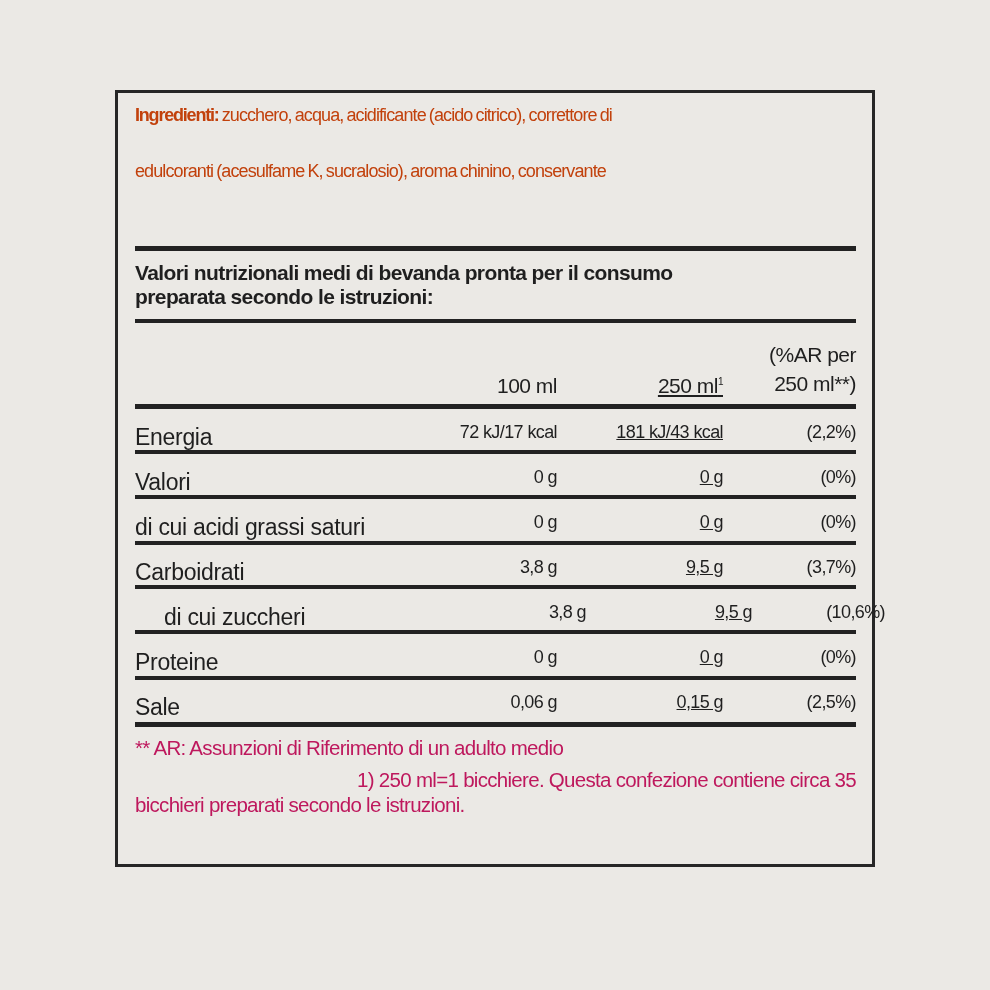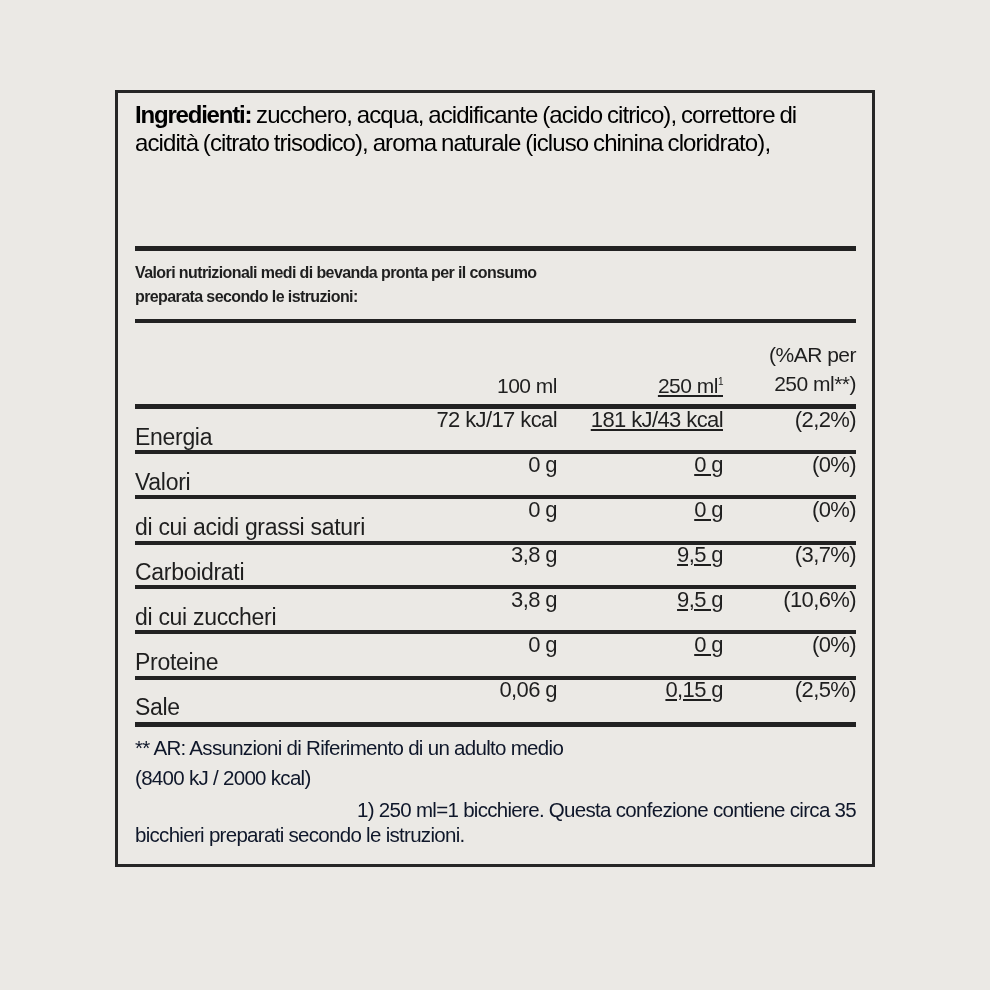--- a/index.html
+++ b/index.html
@@ -25,41 +25,41 @@
       background: #ebe9e5;
       box-sizing: content-box;
     }
     .inner {
       position: absolute;
       left: 17px;
       width: 721px;
     }
     .ingredients {
       top: 8px;
-      font-size: 24px;
+      font-size: 18px;
       line-height: 28px;
       letter-spacing: -0.9px;
       word-spacing: -1px;
-      color: #000000;
+      color: #c2410c;
     }
     .ingredients .bold {
       font-weight: bold;
       letter-spacing: -1.2px;
     }
     .rule {
       position: absolute;
       left: 17px;
       width: 721px;
       background: #222;
     }
     .rule.thick { height: 5px; }
     .rule.mid { height: 4px; }
     .heading {
       top: 168px;
-      font-size: 16px;
+      font-size: 21px;
       line-height: 24px;
       font-weight: bold;
       letter-spacing: -0.6px;
       color: #1f1f1f;
     }
     .table-head {
       position: absolute;
       left: 17px;
       width: 721px;
       top: 243px;
@@ -82,44 +82,44 @@
       font-size: 23px;
       letter-spacing: -0.3px;
     }
     .row .name {
       position: absolute;
       left: 0;
       bottom: 2px;
       white-space: nowrap;
     }
     .row .col-100, .row .col-250, .row .col-ar {
-      bottom: 20px;
-      font-size: 22px;
+      bottom: 10px;
+      font-size: 18px;
       letter-spacing: -0.6px;
     }
     .footnotes {
       top: 640px;
       font-size: 20.5px;
       letter-spacing: -0.7px;
-      color: #0f172a;
+      color: #be185d;
     }
     .footnotes .fn-line { display: block; }
     .fn1 { line-height: 30px; }
     .fn2 { line-height: 30px; }
     .fn3 { line-height: 26px; margin-top: 4px; text-align: right; }
   </style>
 </head>
 <body>
 
 <div class="label-box">
 
   <div class="inner ingredients">
     <span class="bold">Ingredienti:</span><span> zucchero, acqua, acidificante (acido citrico), correttore di</span><br>
-    <span>acidità (citrato trisodico), aroma naturale (icluso chinina cloridrato),</span><br>
     <br>
+    <span>edulcoranti (acesulfame K, sucralosio), aroma chinino, conservante</span><br>
   </div>
 
   <div class="rule thick" style="top:153px;"></div>
 
   <div class="inner heading">
     <div>Valori nutrizionali medi di bevanda pronta per il consumo</div>
     <div>preparata secondo le istruzioni:</div>
   </div>
 
   <div class="rule mid" style="top:226px;"></div>
@@ -160,21 +160,21 @@
   <div class="rule mid" style="top:448px;"></div>
 
   <div class="row" style="top:451px;">
     <span class="name">Carboidrati</span>
     <span class="col-100">3,8 g</span>
     <span class="col-250">9,5 g</span>
     <span class="col-ar">(3,7%)</span>
   </div>
   <div class="rule mid" style="top:492px;"></div>
 
-  <div class="row" style="top:496px;">
+  <div class="row" style="top:496px;margin-left:29px;">
     <span class="name">di cui zuccheri</span>
     <span class="col-100">3,8 g</span>
     <span class="col-250">9,5 g</span>
     <span class="col-ar">(10,6%)</span>
   </div>
   <div class="rule mid" style="top:537px;"></div>
 
   <div class="row" style="top:541px;">
     <span class="name">Proteine</span>
     <span class="col-100">0 g</span>
@@ -186,18 +186,17 @@
   <div class="row" style="top:586px;">
     <span class="name">Sale</span>
     <span class="col-100">0,06 g</span>
     <span class="col-250">0,15 g</span>
     <span class="col-ar">(2,5%)</span>
   </div>
   <div class="rule thick" style="top:629px;"></div>
 
   <div class="inner footnotes">
     <span class="fn-line fn1">** AR: Assunzioni di Riferimento di un adulto medio</span>
-    <span class="fn-line fn2">(8400 kJ / 2000 kcal)</span>
     <span class="fn-line fn3">1) 250 ml=1 bicchiere.  Questa confezione contiene circa 35</span>
     <span class="fn-line" style="line-height:24px;">bicchieri preparati secondo le istruzioni.</span>
   </div>
 
 </div>
 
 </body></html>

